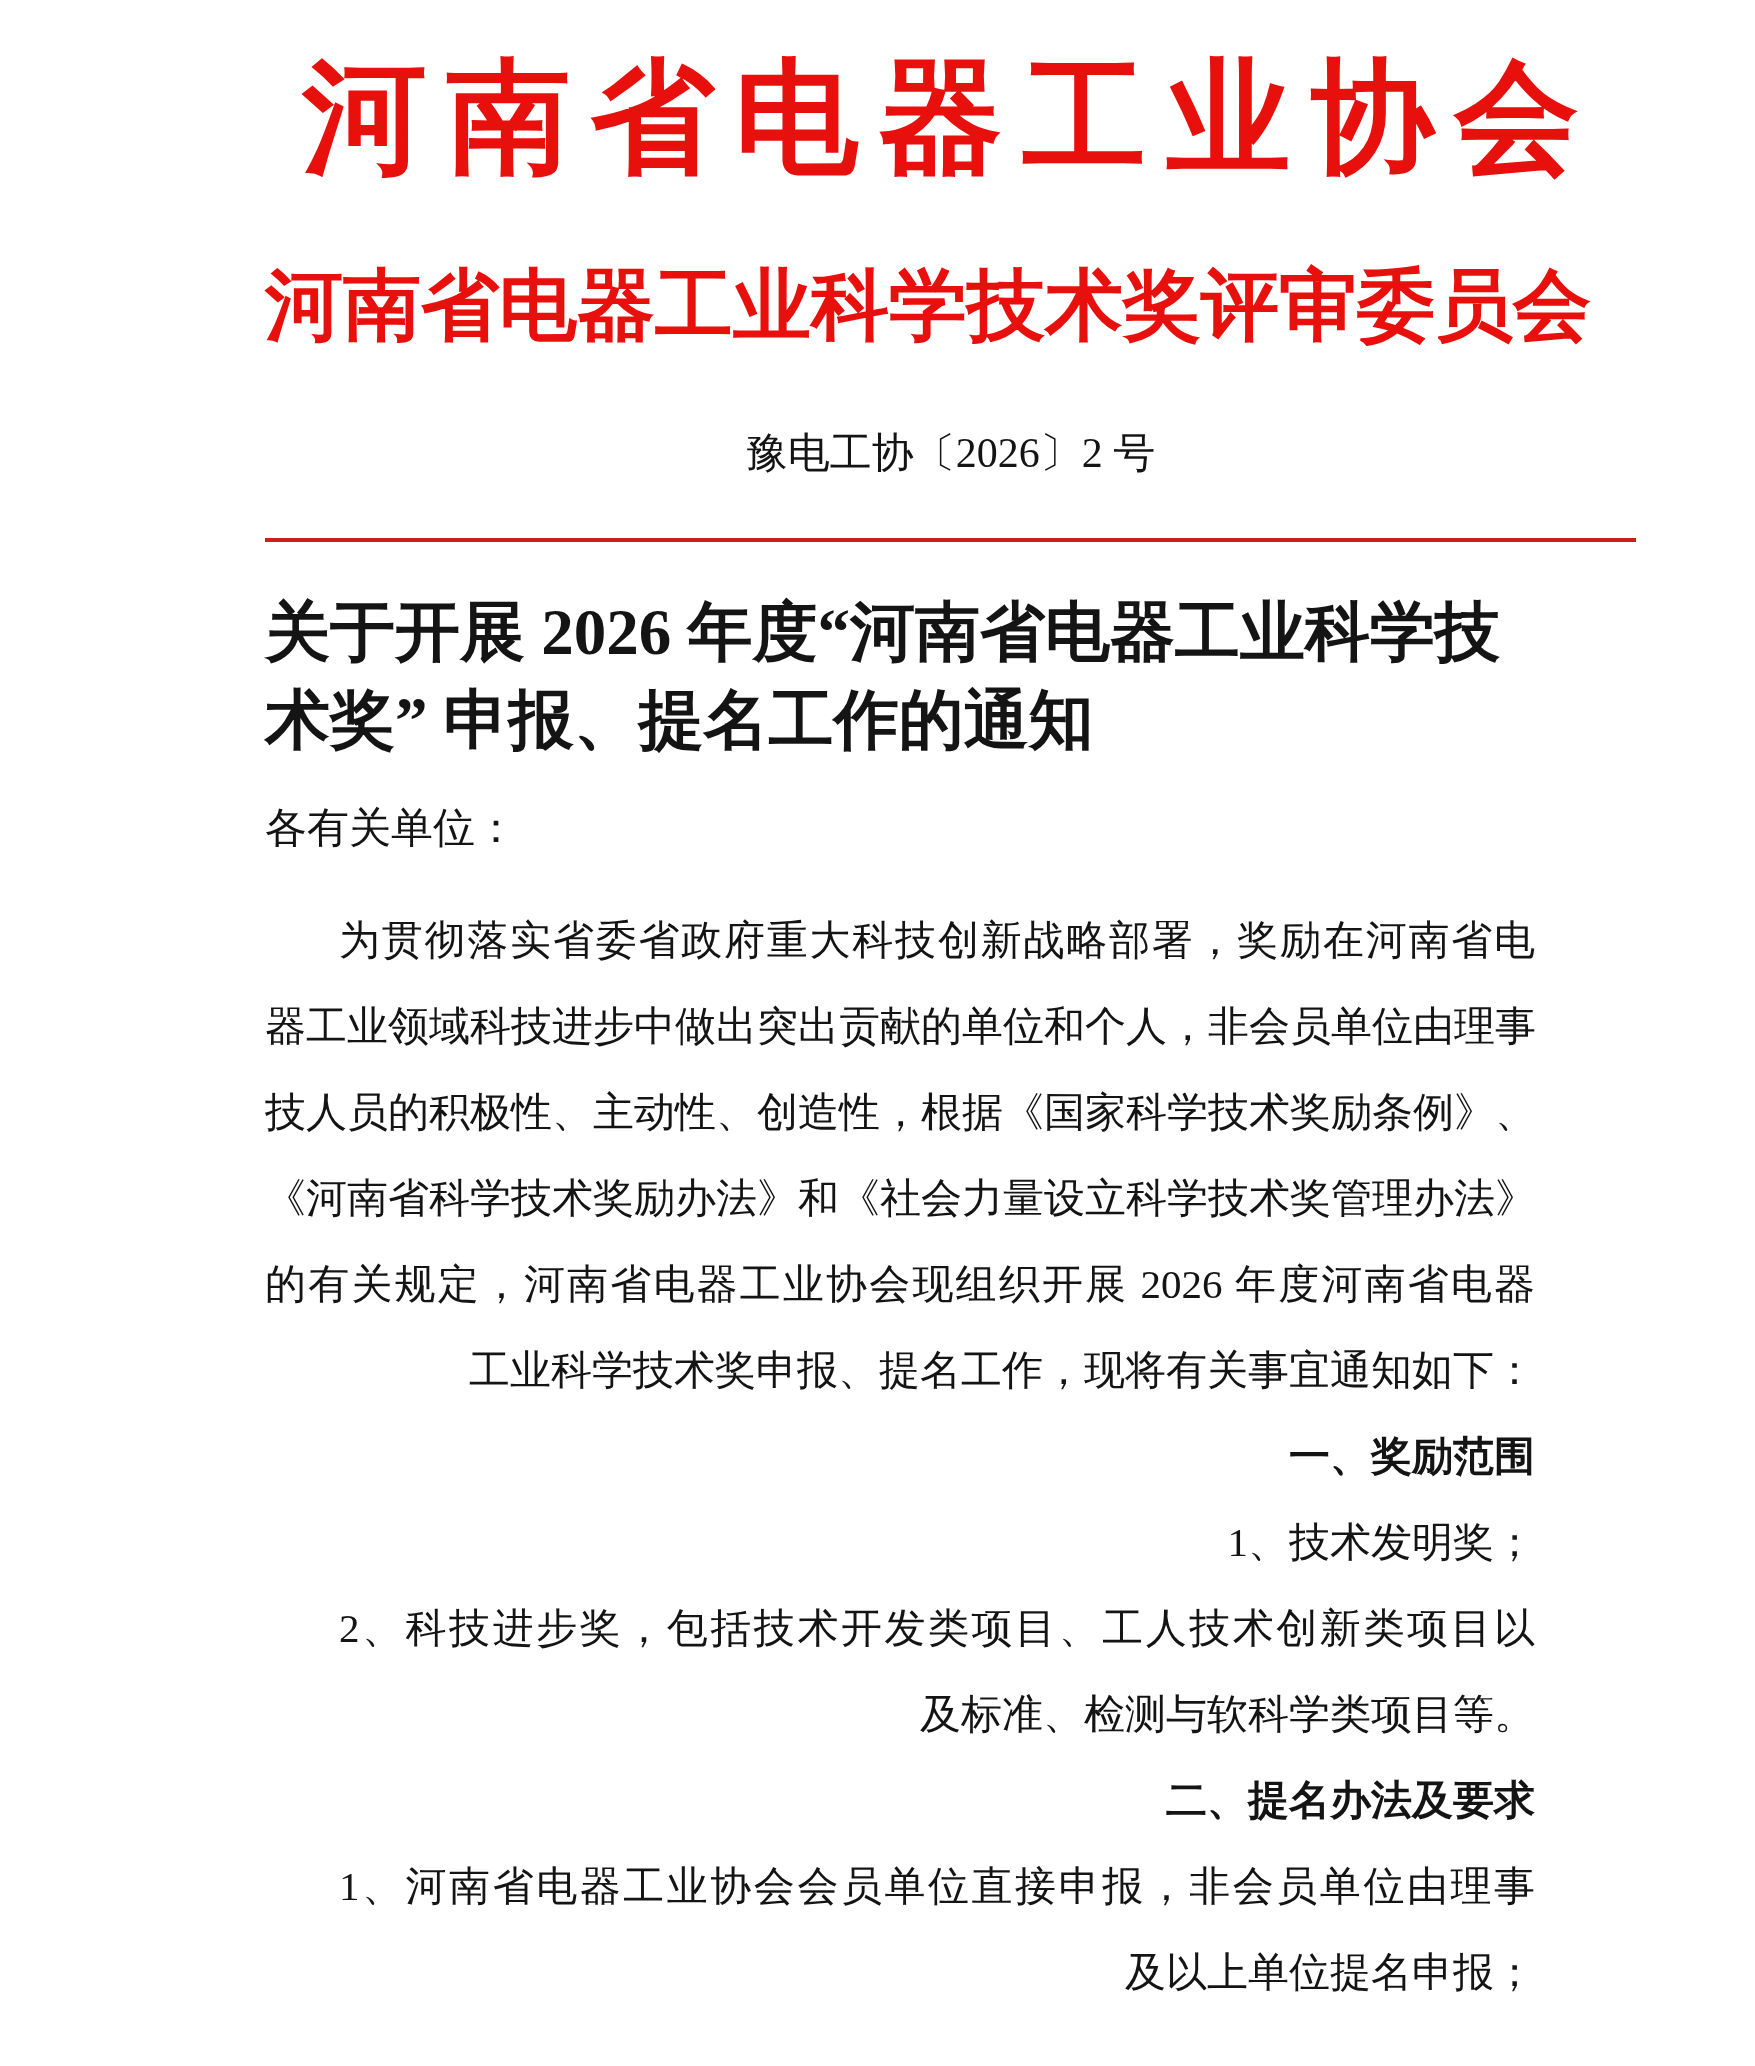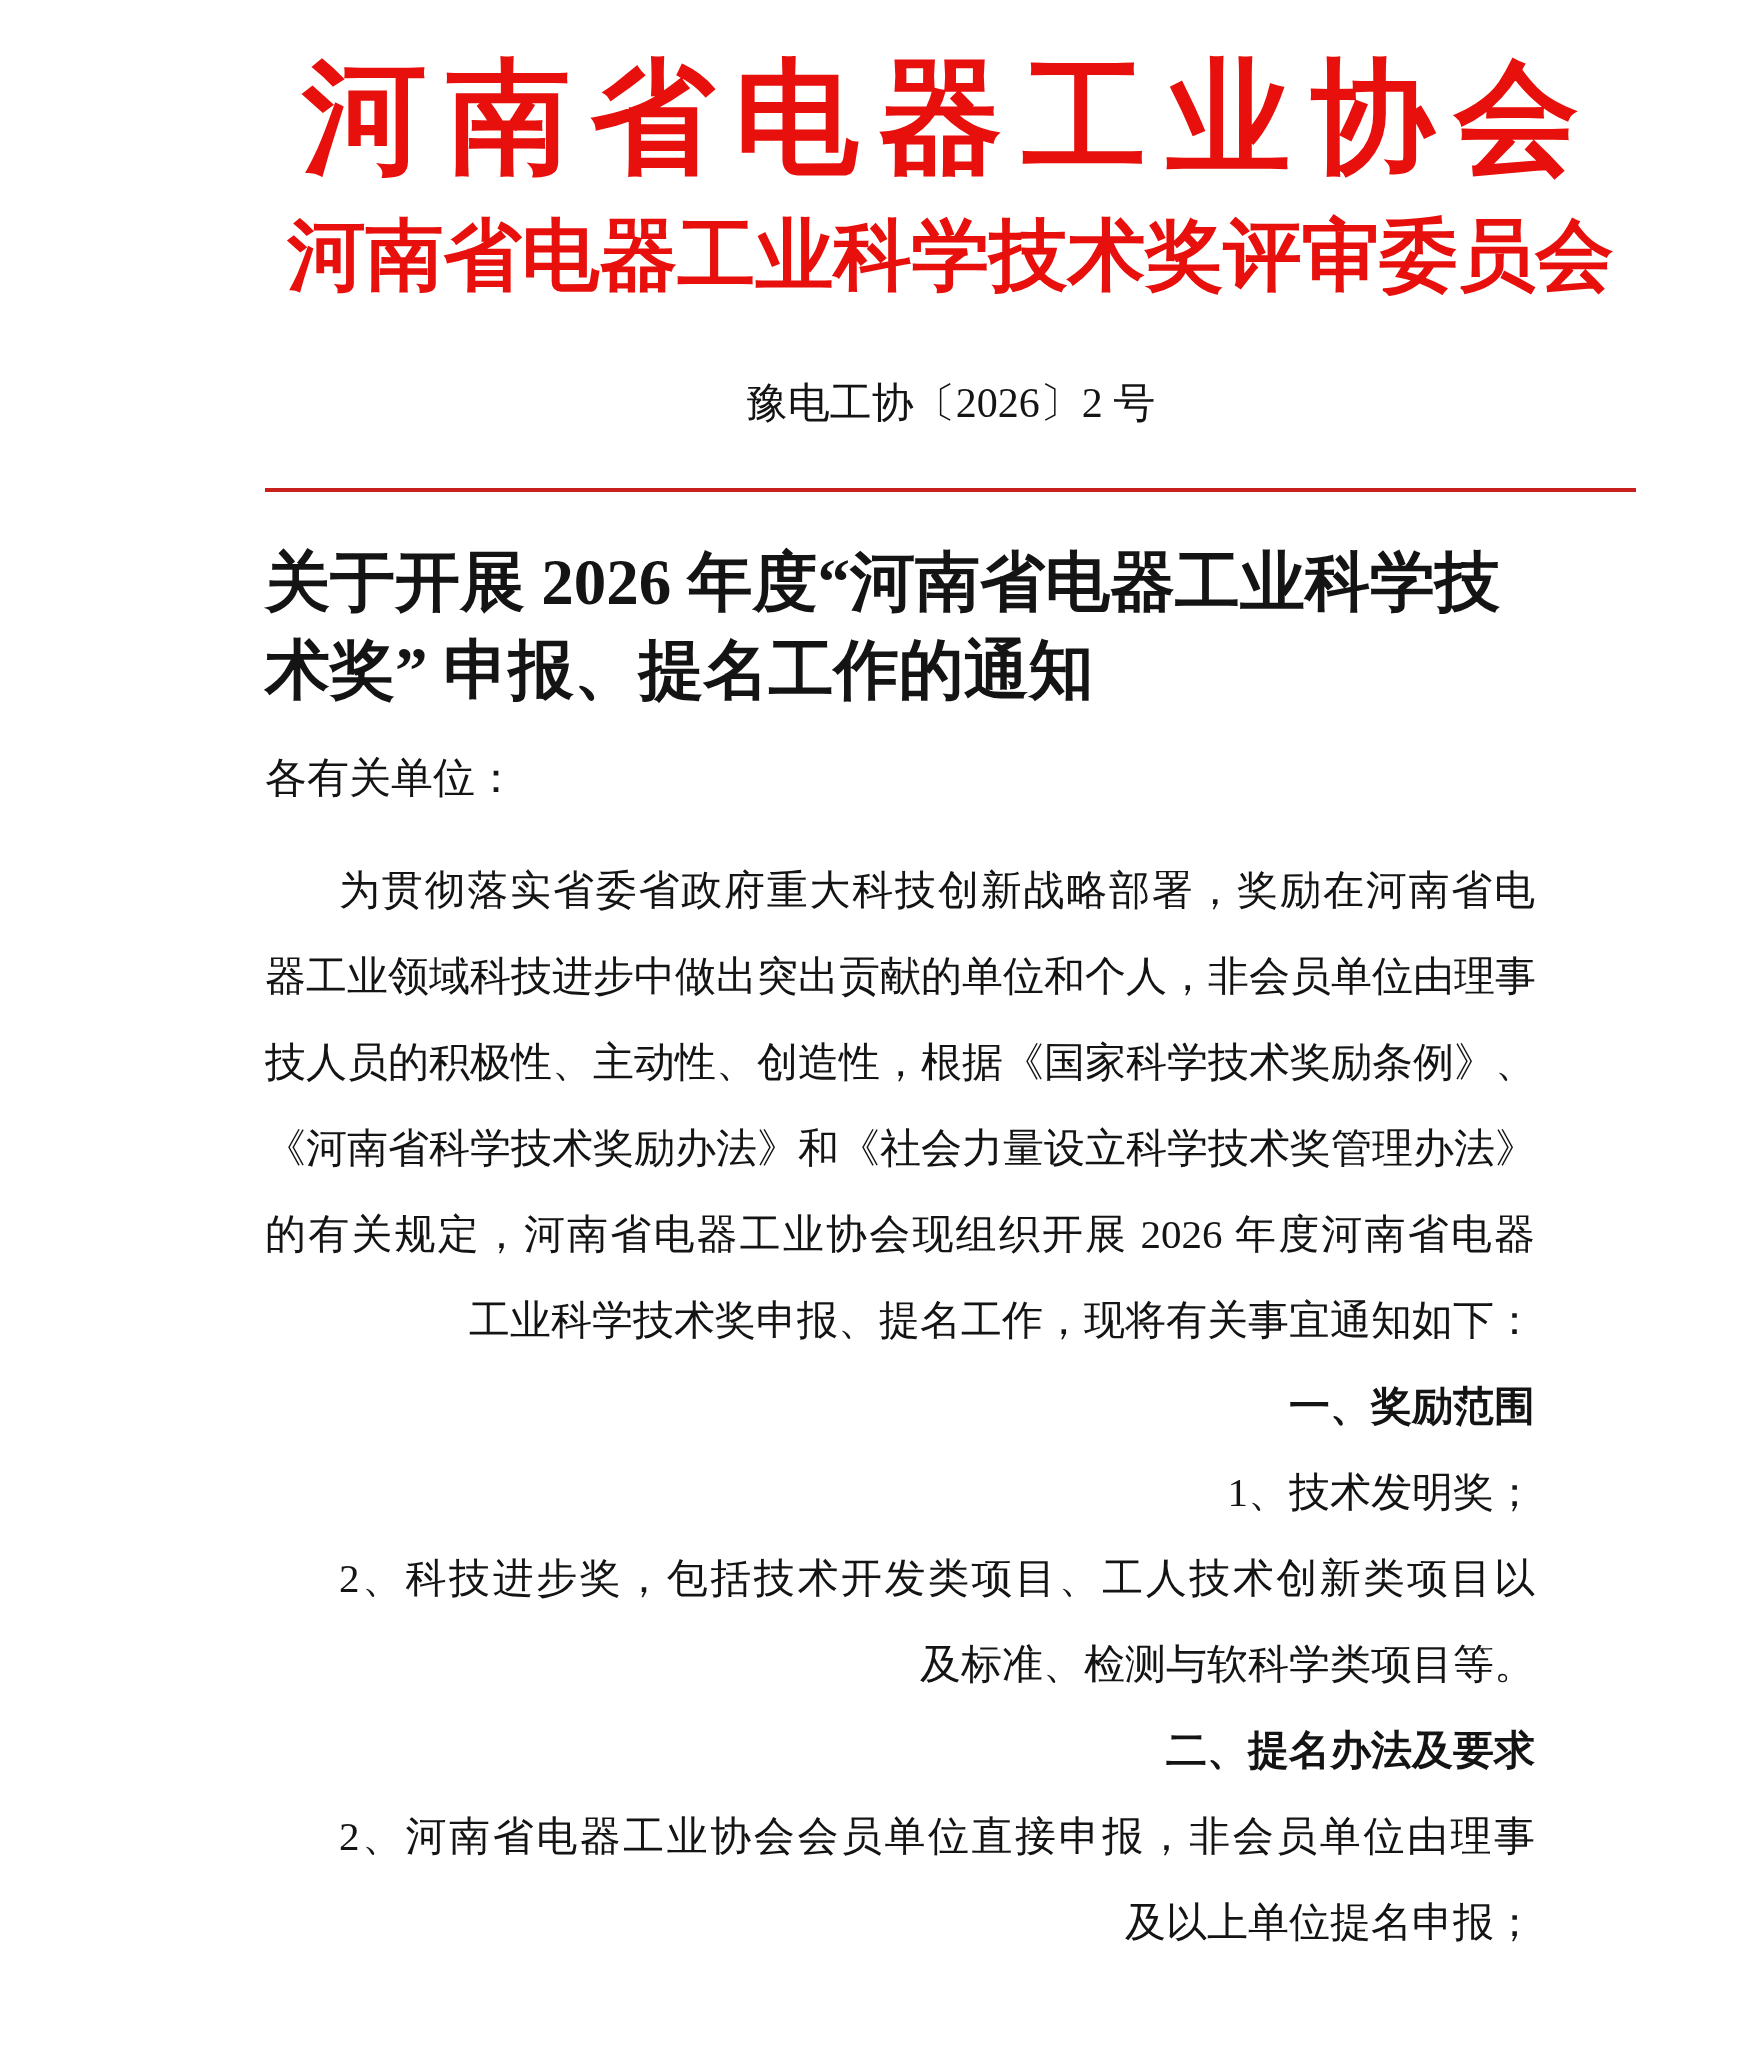--- a/index.html
+++ b/index.html
@@ -24,24 +24,24 @@
     margin-top: 50px;
     font-size: 124px;
     line-height: 137px;
     letter-spacing: 20px;
     text-align: center;
     white-space: nowrap;
     font-weight: bold;
     color: var(--header-red, #e8100c);
   }
   .org-line2 {
-    margin-top: 20px;
+    margin-top: 70px;
     font-size: 78px;
     line-height: 97px;
-    text-align: center;
+    text-align: left;
     white-space: nowrap;
     font-weight: bold;
     color: var(--header-red, #e8100c);
   }
   .doc-number {
     margin-top: 75px;
     font-size: 42px;
     line-height: 49px;
     text-align: center;
     color: var(--ink, #141414);
@@ -120,20 +120,20 @@
         <div class="b-line justify">器工业领域科技进步中做出突出贡献的单位和个人，非会员单位由理事</div>
         <div class="b-line justify">技人员的积极性、主动性、创造性，根据《国家科学技术奖励条例》、</div>
         <div class="b-line justify">《河南省科学技术奖励办法》和《社会力量设立科学技术奖管理办法》</div>
         <div class="b-line justify">的有关规定，河南省电器工业协会现组织开展 2026 年度河南省电器</div>
         <div class="b-line">工业科学技术奖申报、提名工作，现将有关事宜通知如下：</div>
         <div class="b-line indent bold">一、奖励范围</div>
         <div class="b-line indent">1、技术发明奖；</div>
         <div class="b-line indent justify">2、科技进步奖，包括技术开发类项目、工人技术创新类项目以</div>
         <div class="b-line">及标准、检测与软科学类项目等。</div>
         <div class="b-line indent bold">二、提名办法及要求</div>
-        <div class="b-line indent justify">2、河南省电器工业协会会员单位直接申报，非会员单位由理事</div>
+        <div class="b-line indent justify">1、河南省电器工业协会会员单位直接申报，非会员单位由理事</div>
         <div class="b-line">及以上单位提名申报；</div>
       </div>
 
     </div>
   </div>
 </div>
 
 
 </body></html>

